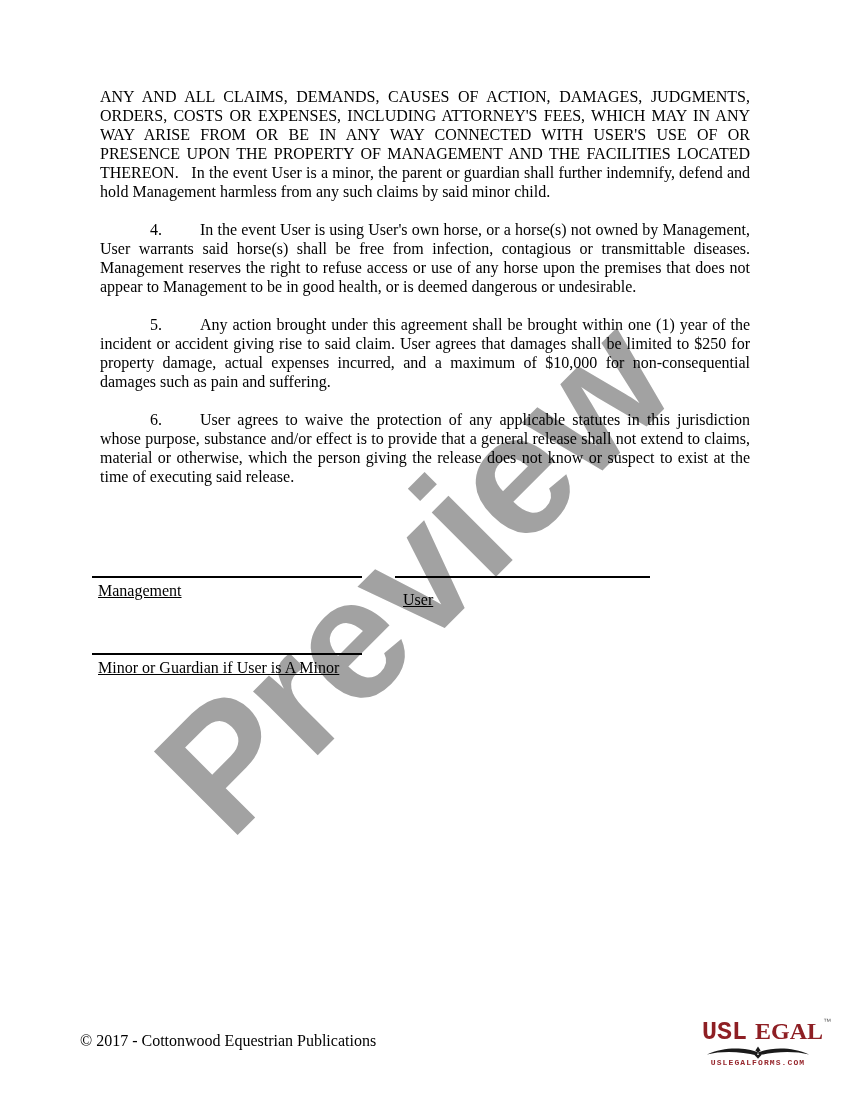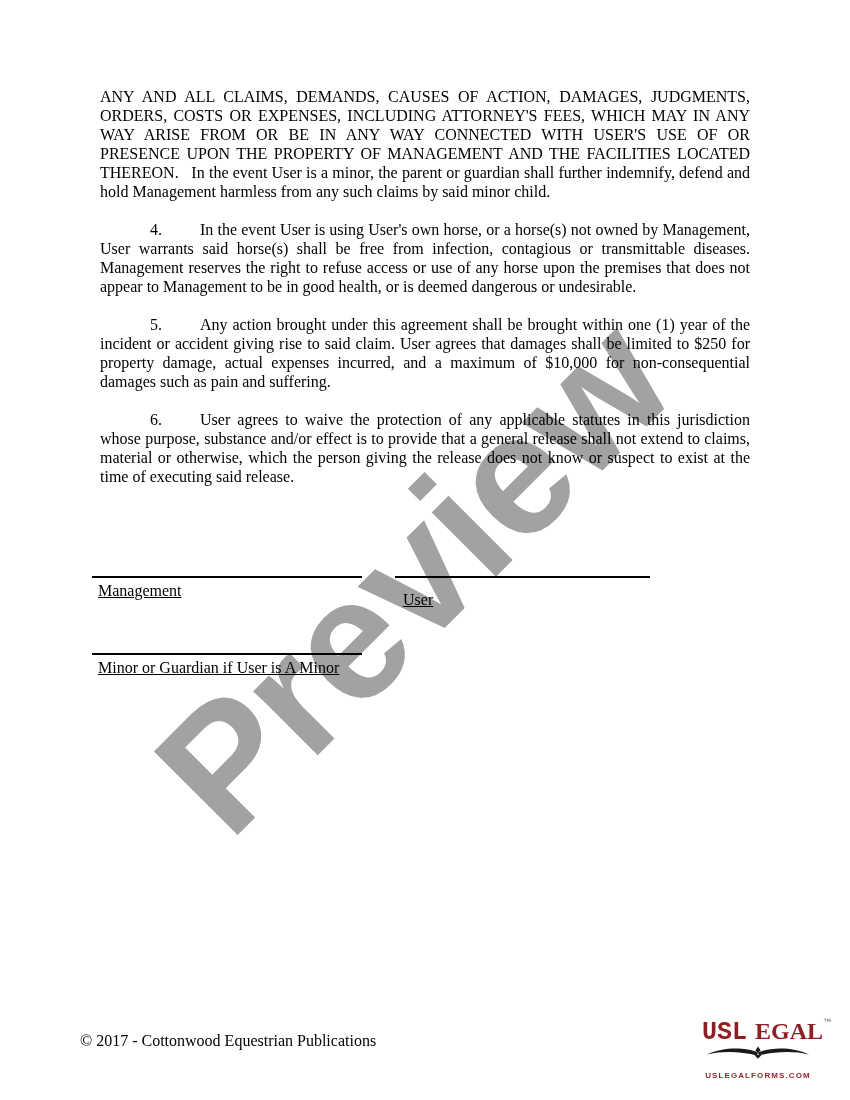--- a/index.html
+++ b/index.html
@@ -105,22 +105,22 @@
     position: relative;
     top: -1px;
     font-family: "Liberation Sans", sans-serif;
     font-weight: 400;
   }
   .logo-eagle {
     margin-top: 1px;
     height: 13px;
   }
   .logo-domain {
-    margin-top: 13px;
-    font-family: Liberation Sans, sans-serif;
+    margin-top: 0;
+    font-family: Liberation Mono, monospace;
     font-weight: 700;
     font-size: 8px;
     letter-spacing: 1.1px;
     color: #96262c;
     white-space: nowrap;
   }
 </style>
 </head>
 <body>
 

